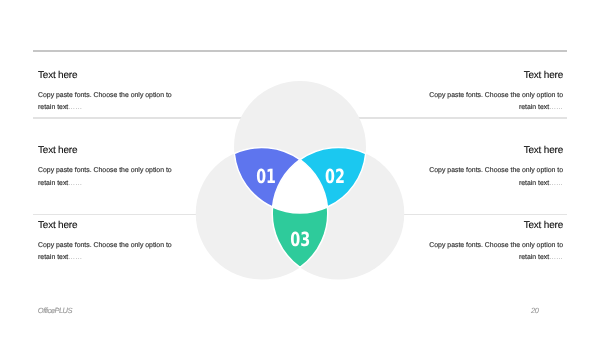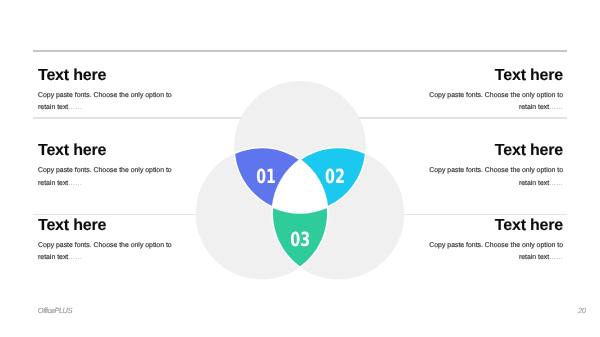--- a/index.html
+++ b/index.html
@@ -3,21 +3,21 @@
 <meta charset="utf-8">
 <title>Slide</title>
 <style>
   html,body{margin:0;padding:0;}
   body{width:600px;height:337px;background:#ffffff;
        font-family:"Liberation Sans",sans-serif;overflow:hidden;
        -webkit-font-smoothing:antialiased;text-rendering:geometricPrecision;}
   .slide{position:relative;width:600px;height:337px;background:#fff;}
   .divider{position:absolute;left:33px;width:534px;height:1.6px;}
   .blk{position:absolute;width:139px;}
-  .blk .ttl{font-size:16px;font-weight:bold;color:#0d0d0d;letter-spacing:-0.2px;
+  .blk .ttl{font-size:10px;font-weight:normal;color:#0d0d0d;letter-spacing:-0.2px;
             line-height:13px;-webkit-text-stroke:0.1px #0d0d0d;}
   .blk .bd{font-size:6.9px;color:#333333;line-height:12.2px;margin-top:8.2px;
            -webkit-text-stroke:0.16px #333333;}
   .blk.left{left:38px;text-align:left;}
   .blk.right{left:424px;text-align:right;}
   .ell{color:#9a9a9a;-webkit-text-stroke:0 #9a9a9a;}
   .venn{position:absolute;left:0;top:0;}
   .foot{position:absolute;font-size:7.5px;color:#9b9b9b;letter-spacing:-0.5px;font-style:italic;
         -webkit-text-stroke:0.12px #9b9b9b;}
 </style>
@@ -64,15 +64,15 @@
   <div class="blk left" style="top: 219.1px;">
     <div class="ttl">Text here</div>
     <div class="bd"><span>Copy paste fonts. Choose the only option to retain text</span><span class="ell">……</span></div>
   </div>
   <div class="blk right" style="top: 219.1px;">
     <div class="ttl">Text here</div>
     <div class="bd"><span>Copy paste fonts. Choose the only option to retain text</span><span class="ell">……</span></div>
   </div>
 
   <div class="foot" style="left:37.8px;top:306.3px">OfficePLUS</div>
-  <div class="foot" style="left:578px;top:306.3px">20</div>
+  <div class="foot" style="left:531px;top:306.3px">20</div>
 
 </div>
 
 </body></html>

